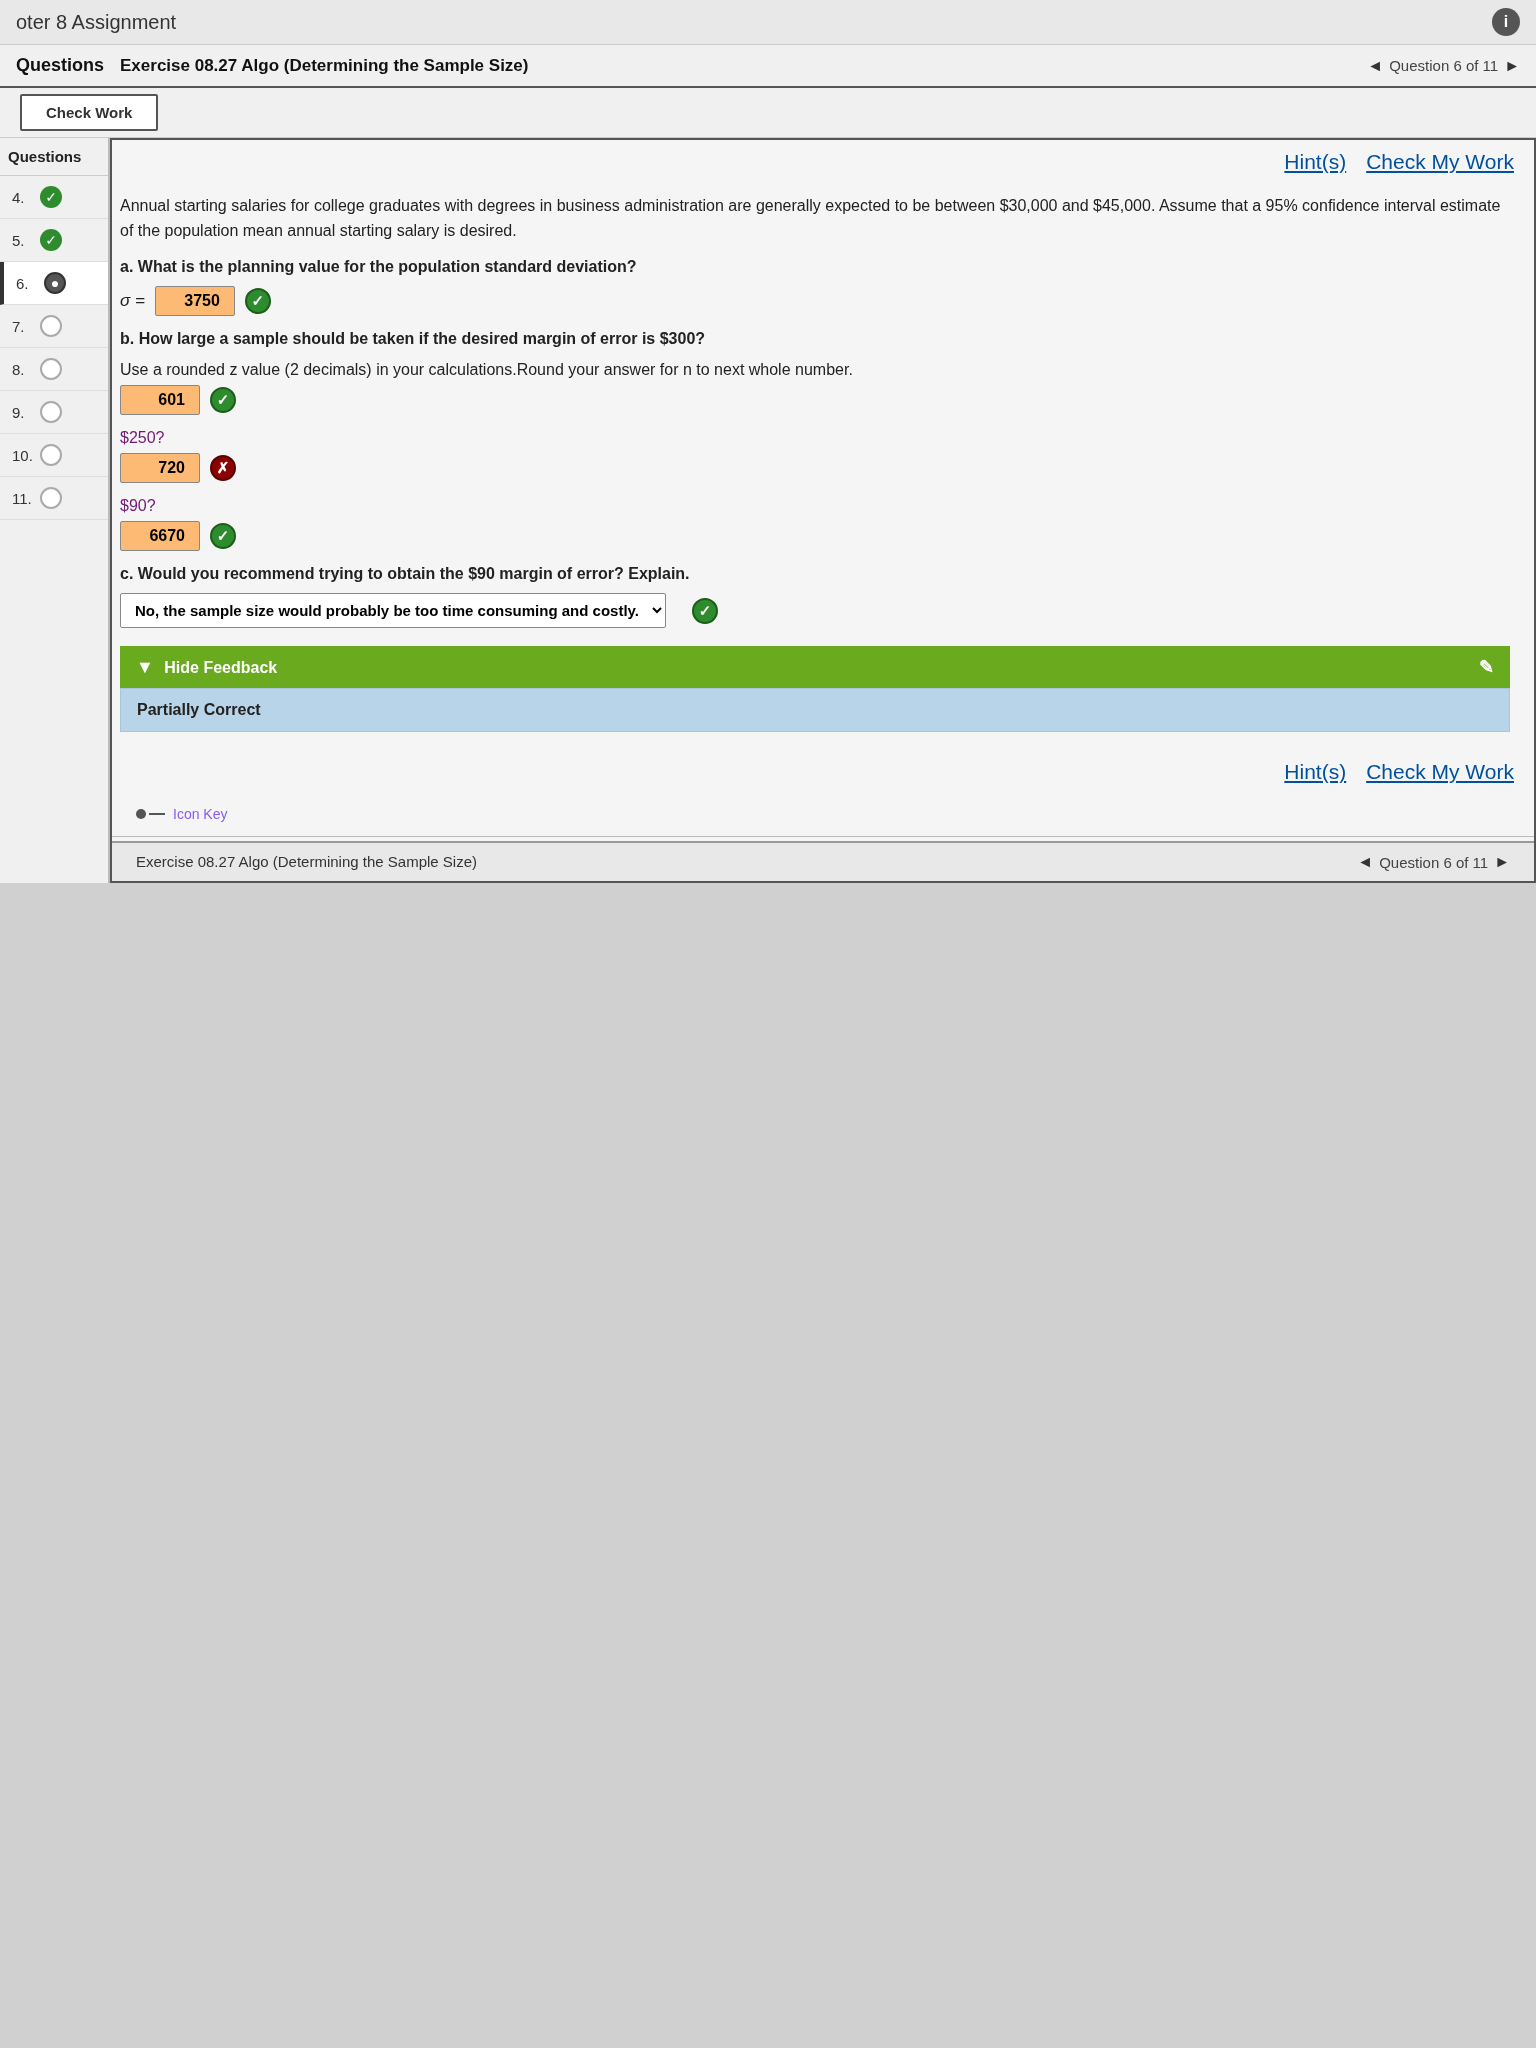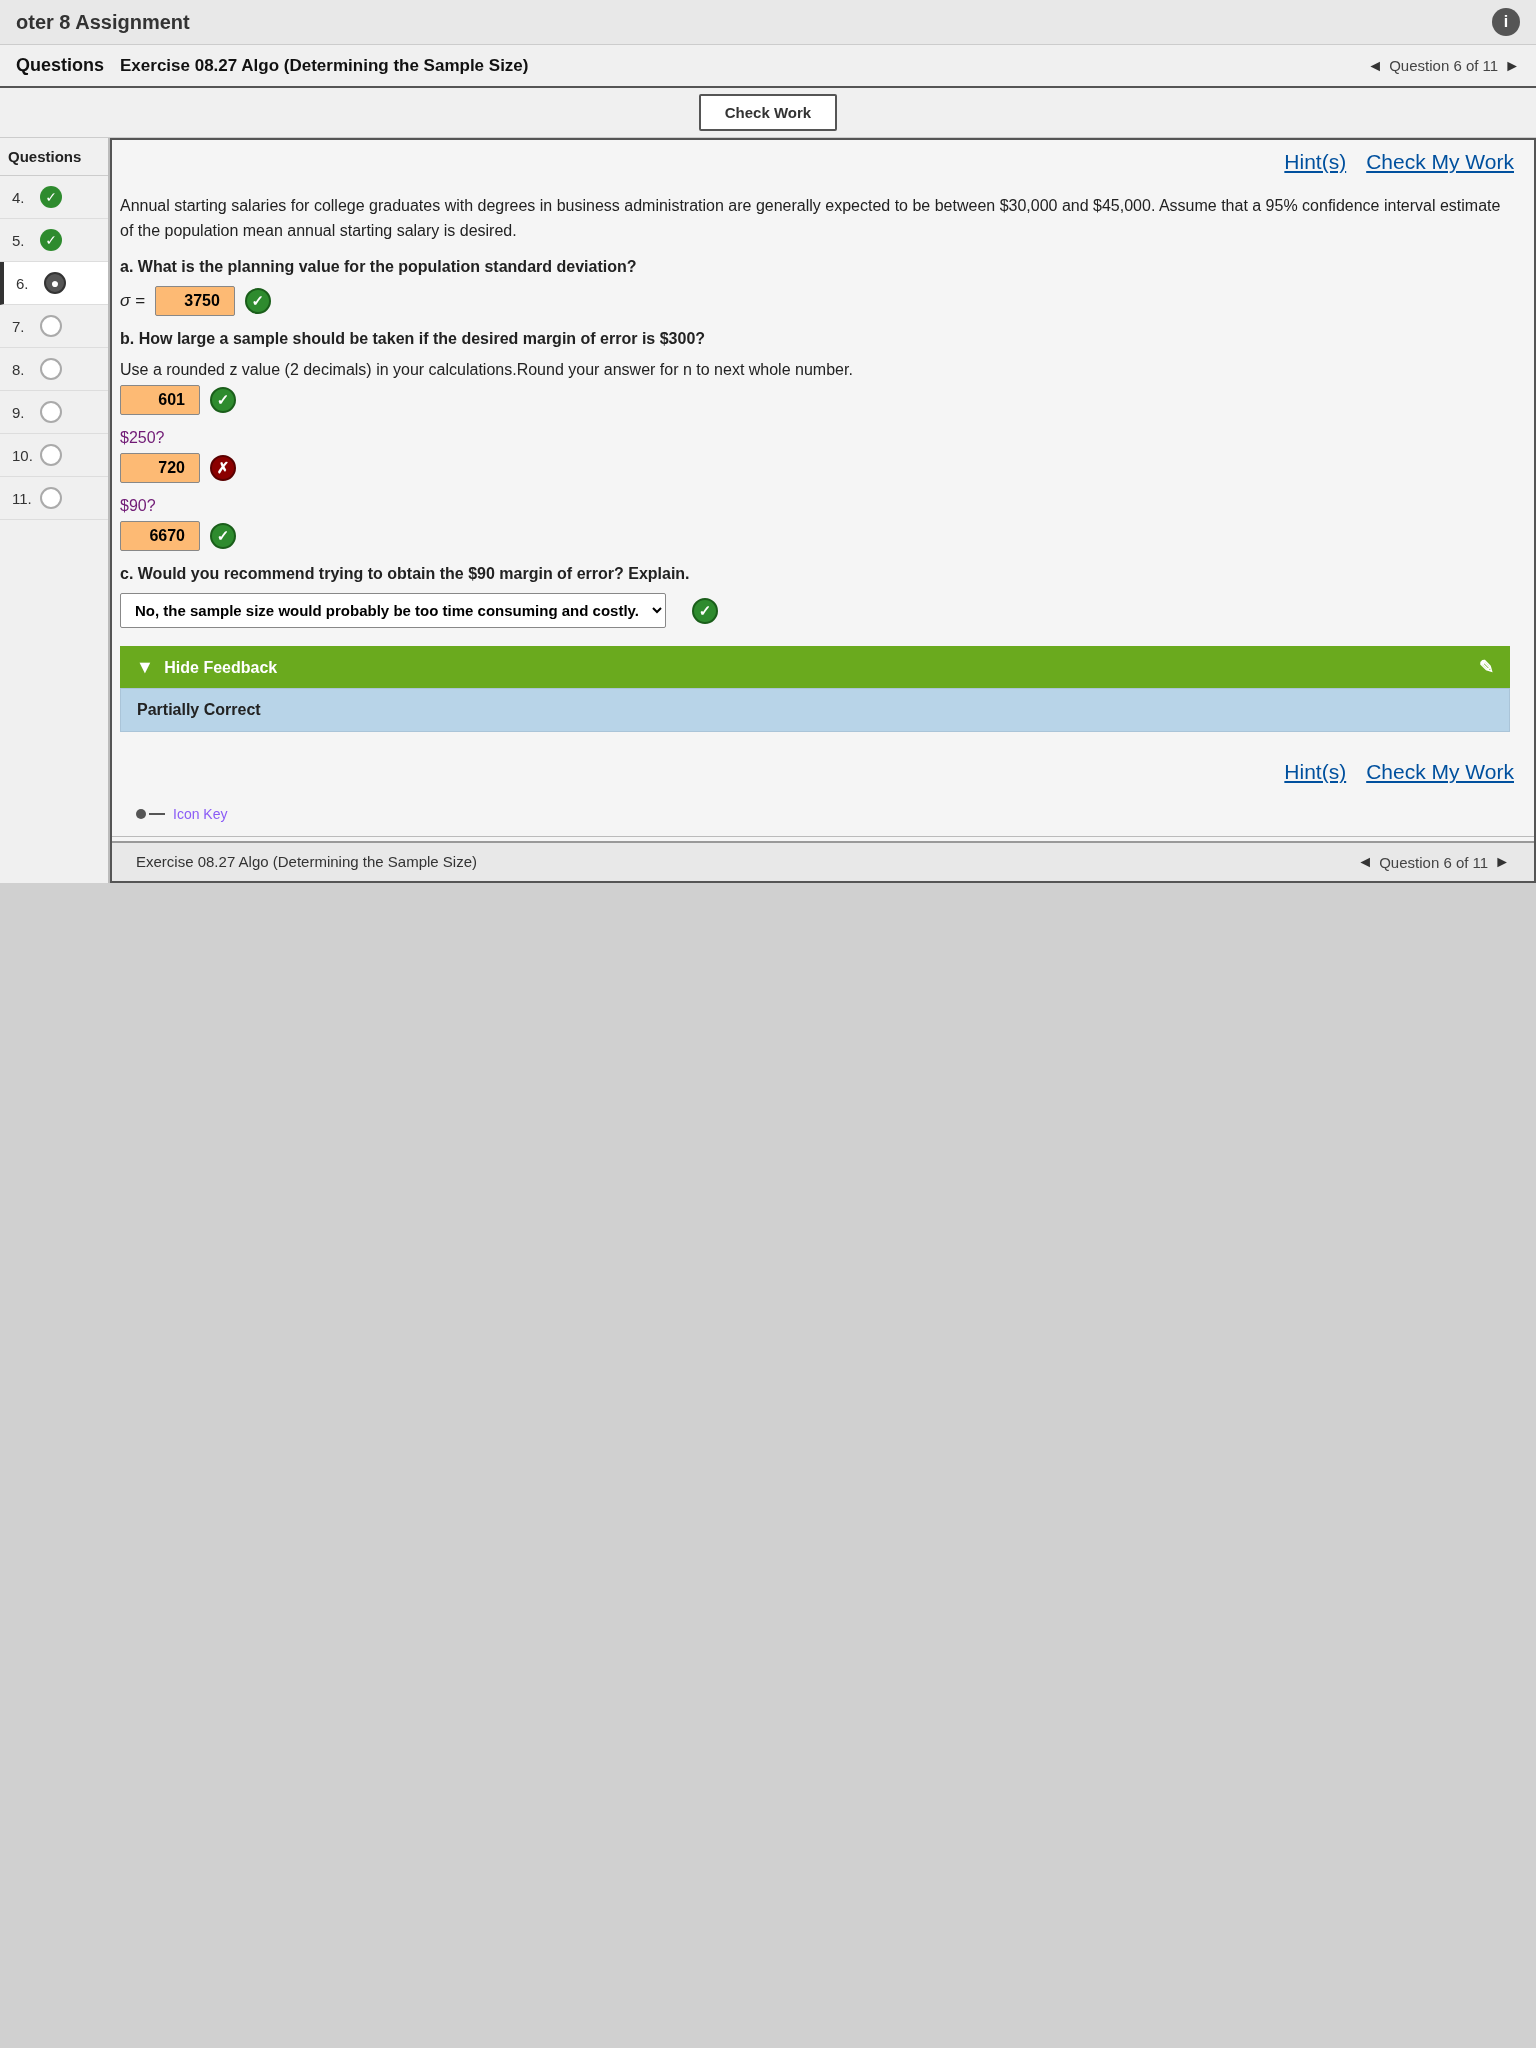--- a/index.html
+++ b/index.html
@@ -14,21 +14,20 @@
       background: #e8e8e8;
       padding: 8px 16px;
       display: flex;
       align-items: center;
       justify-content: space-between;
       border-bottom: 1px solid #ccc;
     }
     .top-bar-title {
       font-size: 20px;
       color: #333;
-      font-weight: bold;
     }
     .info-icon {
       width: 28px; height: 28px;
       background: #555;
       border-radius: 50%;
       color: white;
       display: flex; align-items: center; justify-content: center;
       font-weight: bold; font-size: 16px;
       cursor: pointer;
     }
@@ -243,21 +242,21 @@
       color: #333;
       display: flex;
       justify-content: space-between;
     }
 
     .divider { border: none; border-top: 1px solid #bbb; margin: 4px 0; }
 
     
     .check-work-btn-row {
       display: flex;
-      justify-content: center;
+      justify-content: flex-start;
       padding: 6px 20px;
       background: #f0f0f0;
       border-bottom: 1px solid #ccc;
     }
     .check-work-btn {
       background: white;
       border: 2px solid #555;
       color: #333;
       font-size: 15px;
       font-weight: bold;

